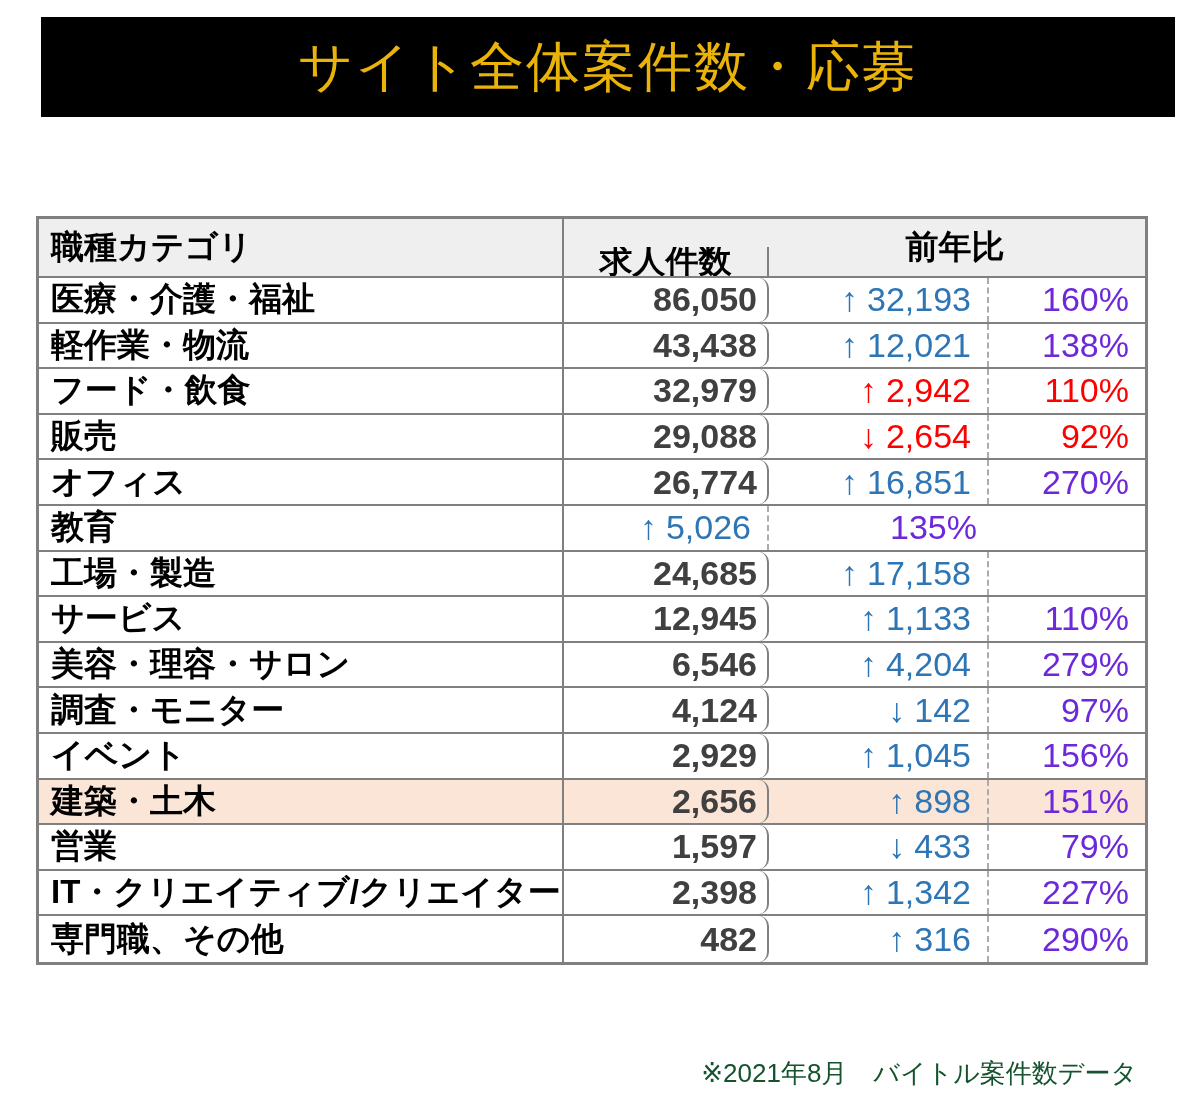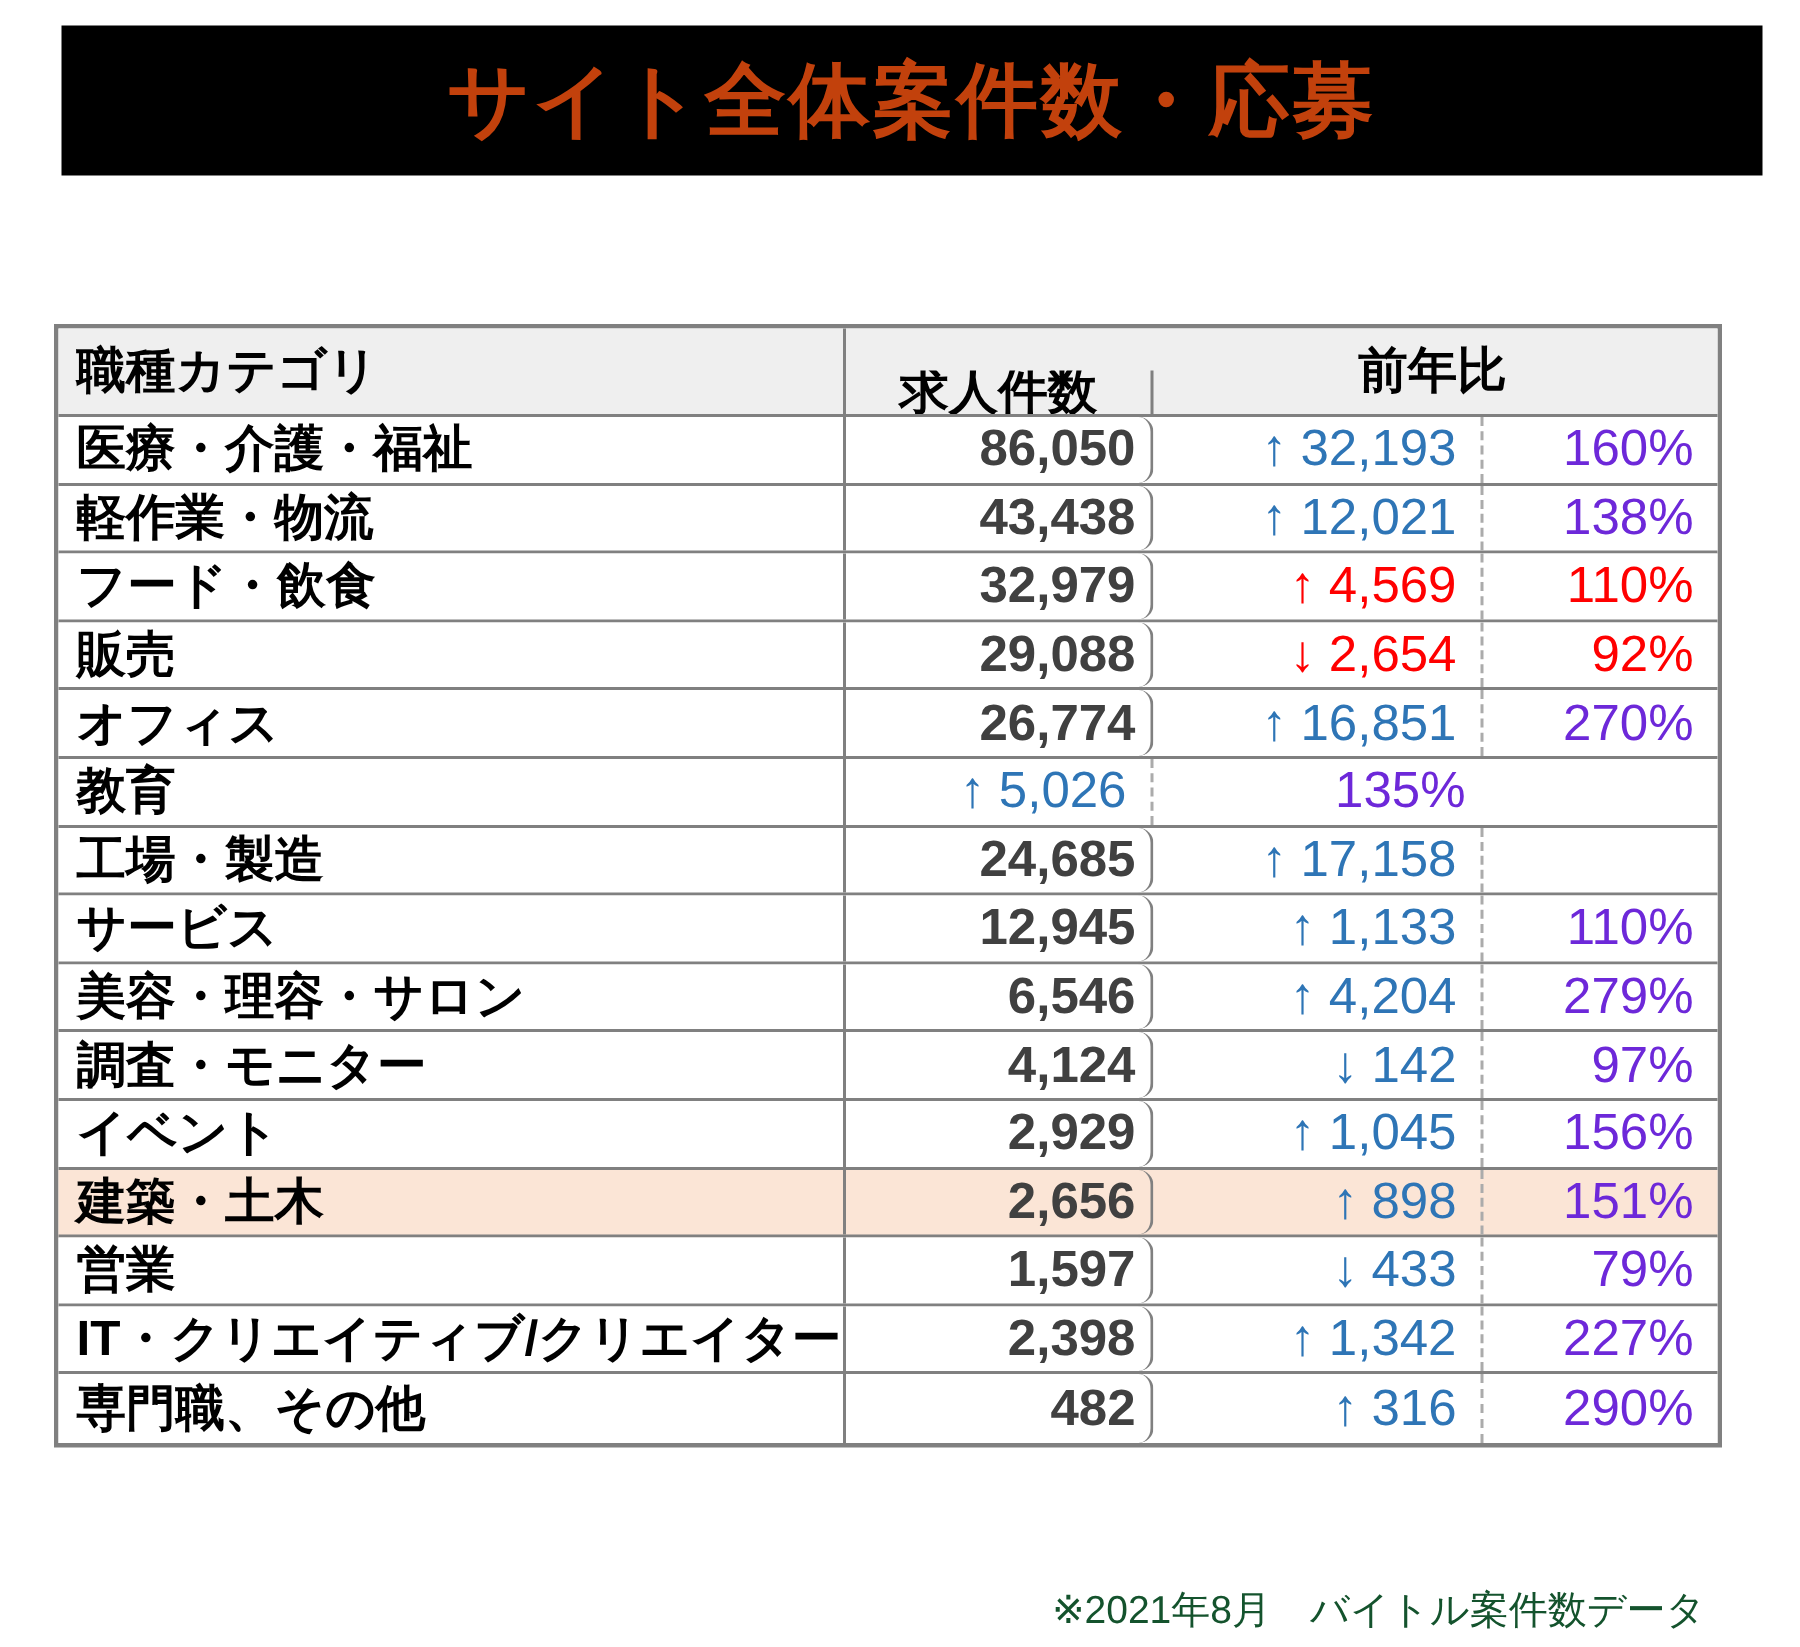--- a/index.html
+++ b/index.html
@@ -21,23 +21,23 @@
     left: 41px;
     top: 17px;
     width: 1134px;
     height: 100px;
     background: #000000;
     display: flex;
     align-items: center;
     justify-content: center;
   }
   .title-banner .title-text {
-    color: #c2410c;
+    color: #eab308;
     font-size: 54px;
-    font-weight: 700;
+    font-weight: 400;
     letter-spacing: 2px;
     white-space: nowrap;
   }
 
   
   .jobs-table {
     position: absolute;
     left: 36px;
     top: 216px;
     width: 1112px;
@@ -157,21 +157,21 @@
       <span class="arrow">↑</span>
       <span class="chg">12,021</span>
     </div>
     <div class="td td-percent">138%</div>
   </div>
       <div class="tr tone-red">
     <div class="td td-category">フード・飲食</div>
     <div class="td td-count">32,979</div>
     <div class="td td-change">
       <span class="arrow">↑</span>
-      <span class="chg">4,569</span>
+      <span class="chg">2,942</span>
     </div>
     <div class="td td-percent">110%</div>
   </div>
       <div class="tr tone-red">
     <div class="td td-category">販売</div>
     <div class="td td-count">29,088</div>
     <div class="td td-change">
       <span class="arrow">↓</span>
       <span class="chg">2,654</span>
     </div>

